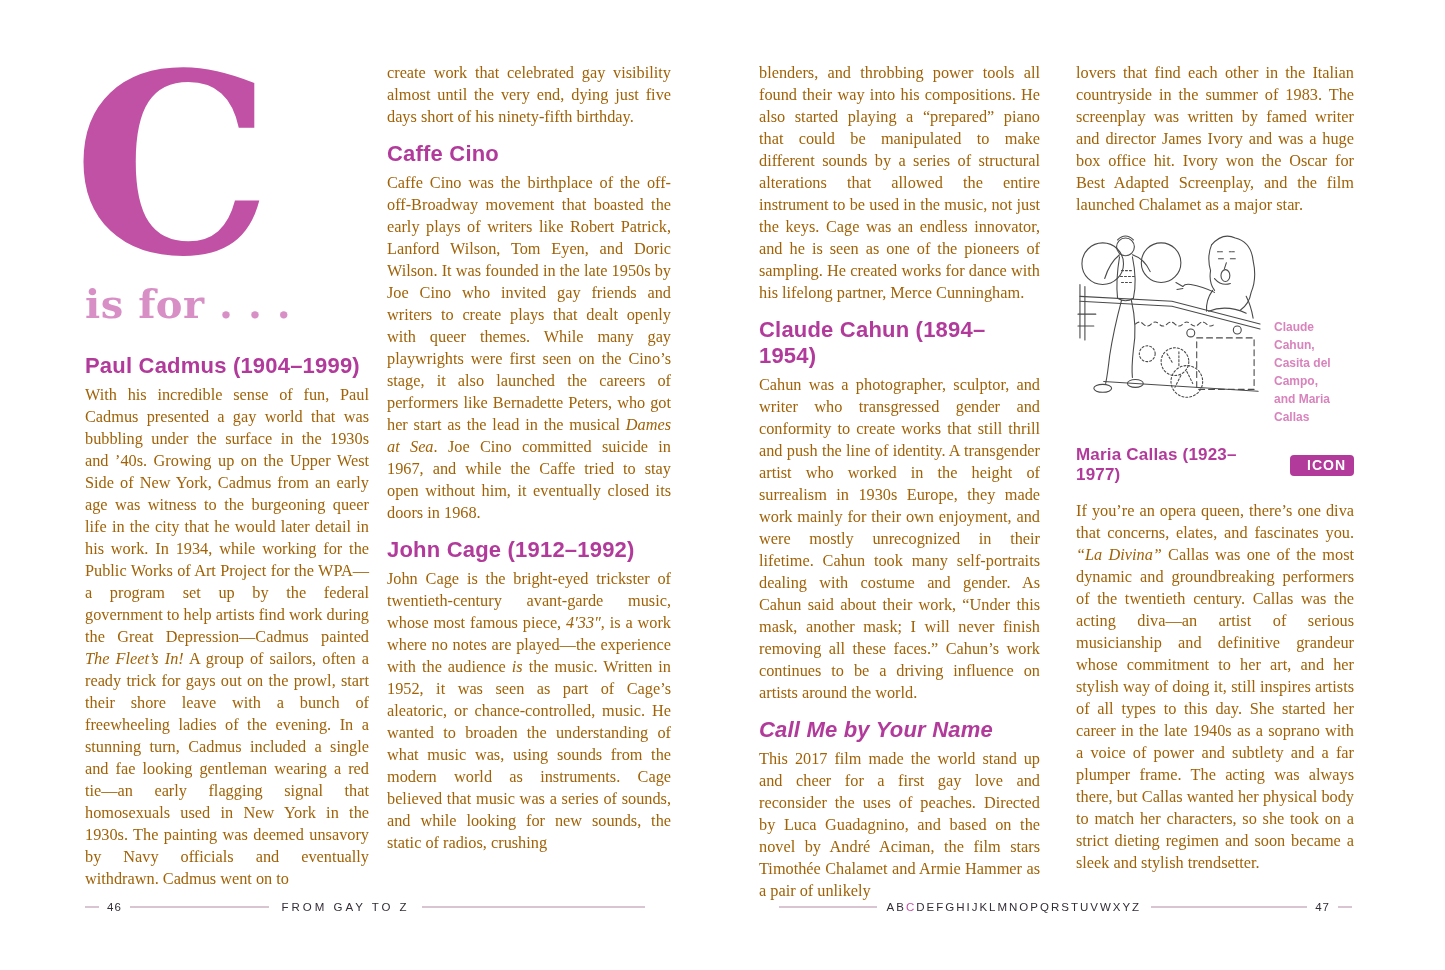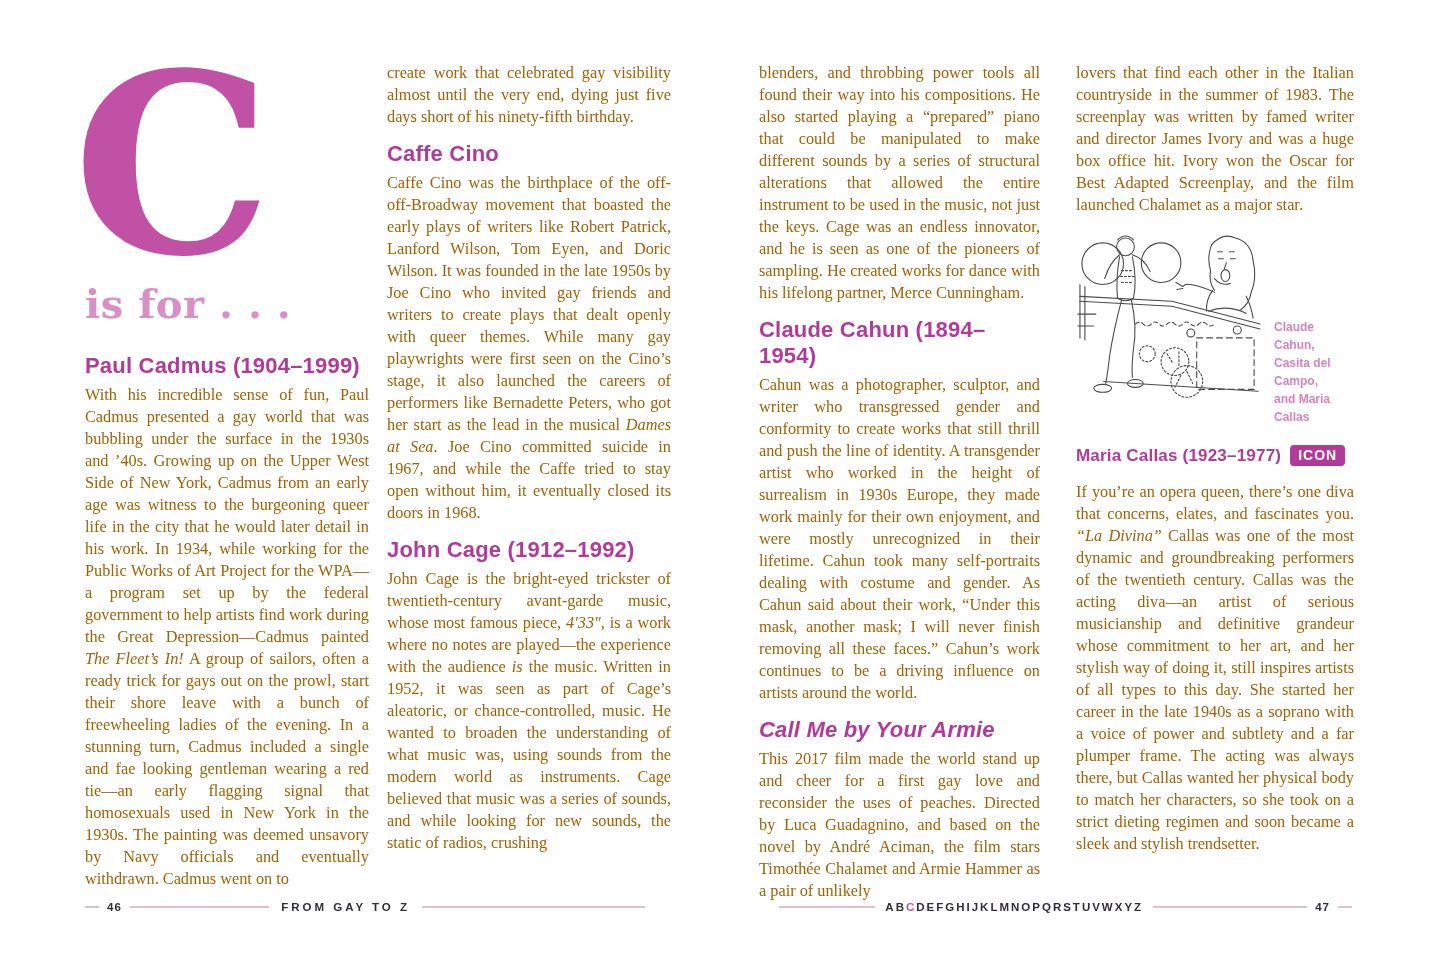--- a/index.html
+++ b/index.html
@@ -27,24 +27,24 @@
 
   .illustration-row{display:flex;margin-top:10px;}
   .illustration-row svg{flex:0 0 auto;}
   .caption{font-family:"Liberation Sans", sans-serif;font-weight:bold;font-size:12px;
         color:#d983bd;line-height:18px;margin:92px 0 0 10px;}
 
   .heading-row{display:flex;align-items:center;margin:14px 0 15px 0;}
   .heading-row .entry-heading{margin:0;font-size:17px;}
   .icon-badge{display:inline-block;background:#b13a9b;color:#ffffff;
         font-family:"Liberation Sans", sans-serif;font-weight:bold;font-size:14px;
-        letter-spacing:1px;padding:2px 8px 3px 8px;border-radius:4px;margin-left:9px;}
+        letter-spacing:1px;padding:2px 8px 3px 17px;border-radius:4px;margin-left:9px;}
 
   .footer{position:absolute;top:901px;display:flex;align-items:center;
-        font-family:"Liberation Sans", sans-serif;font-weight:bold;font-size:11.5px;color:#332d36;}
+        font-family:"Liberation Sans", sans-serif;font-weight:normal;font-size:11.5px;color:#332d36;}
   #footer-left{left:85px;width:560px;}
   #footer-right{left:779px;width:573px;}
   .fline{height:2px;background:#d9c4d2;}
   .fline.grow1{flex:1 1 auto;}
   .fline.grow16{flex:1.6 1 auto;}
   .fline.short{width:14px;flex:0 0 auto;}
   .fpage{margin:0 8px;letter-spacing:1px;}
   .ftitle{margin:0 12px;letter-spacing:3px;white-space:nowrap;}
   .falpha{margin:0 10px;letter-spacing:2px;white-space:nowrap;}
   .falpha .cur{color:#c151a4;}
@@ -66,21 +66,21 @@
     <div class="entry-heading">Caffe Cino</div>
     <p class="body">Caffe Cino was the birthplace of the off-off-Broadway movement that boasted the early plays of writers like Robert Patrick, Lanford Wilson, Tom Eyen, and Doric Wilson. It was founded in the late 1950s by Joe Cino who invited gay friends and writers to create plays that dealt openly with queer themes. While many gay playwrights were first seen on the Cino’s stage, it also launched the careers of performers like Bernadette Peters, who got her start as the lead in the musical <i>Dames at Sea</i>. Joe Cino committed suicide in 1967, and while the Caffe tried to stay open without him, it eventually closed its doors in 1968.</p>
     <div class="entry-heading">John Cage (1912–1992)</div>
     <p class="body">John Cage is the bright-eyed trickster of twentieth-century avant-garde music, whose most famous piece, <i>4′33″</i>, is a work where no notes are played—the experience with the audience <i>is</i> the music. Written in 1952, it was seen as part of Cage’s aleatoric, or chance-controlled, music. He wanted to broaden the understanding of what music was, using sounds from the modern world as instruments. Cage believed that music was a series of sounds, and while looking for new sounds, the static of radios, crushing</p>
   </div>
 
   <div class="col" id="col3">
     <p class="body">blenders, and throbbing power tools all found their way into his compositions. He also started playing a “prepared” piano that could be manipulated to make different sounds by a series of structural alterations that allowed the entire instrument to be used in the music, not just the keys. Cage was an endless innovator, and he is seen as one of the pioneers of sampling. He created works for dance with his lifelong partner, Merce Cunningham.</p>
     <div class="entry-heading">Claude Cahun (1894–1954)</div>
     <p class="body">Cahun was a photographer, sculptor, and writer who transgressed gender and conformity to create works that still thrill and push the line of identity. A transgender artist who worked in the height of surrealism in 1930s Europe, they made work mainly for their own enjoyment, and were mostly unrecognized in their lifetime. Cahun took many self-portraits dealing with costume and gender. As Cahun said about their work, “Under this mask, another mask; I will never finish removing all these faces.” Cahun’s work continues to be a driving influence on artists around the world.</p>
-    <div class="entry-heading italic">Call Me by Your Armie</div>
+    <div class="entry-heading italic">Call Me by Your Name</div>
     <p class="body">This 2017 film made the world stand up and cheer for a first gay love and reconsider the uses of peaches. Directed by Luca Guadagnino, and based on the novel by André Aciman, the film stars Timothée Chalamet and Armie Hammer as a pair of unlikely</p>
   </div>
 
   <div class="col" id="col4">
     <p class="body">lovers that find each other in the Italian countryside in the summer of 1983. The screenplay was written by famed writer and director James Ivory and was a huge box office hit. Ivory won the Oscar for Best Adapted Screenplay, and the film launched Chalamet as a major star.</p>
 
     <div class="illustration-row">
       <svg width="188" height="205" viewBox="0 0 190 205" fill="none" stroke="#4a4a4a" stroke-width="1.1" stroke-linecap="round">
 
         <path d="M4 58 V112 M9 60 V114 M2 88 H20 M2 100 H18"></path>

